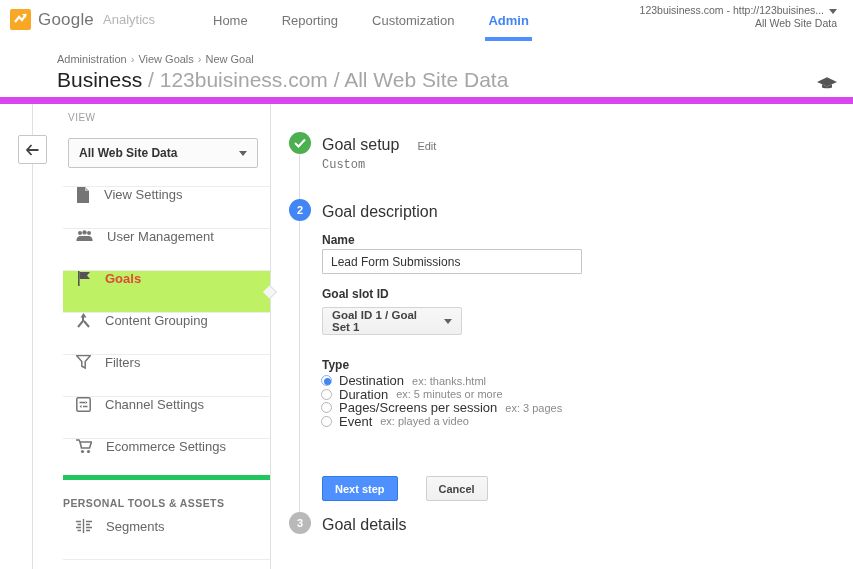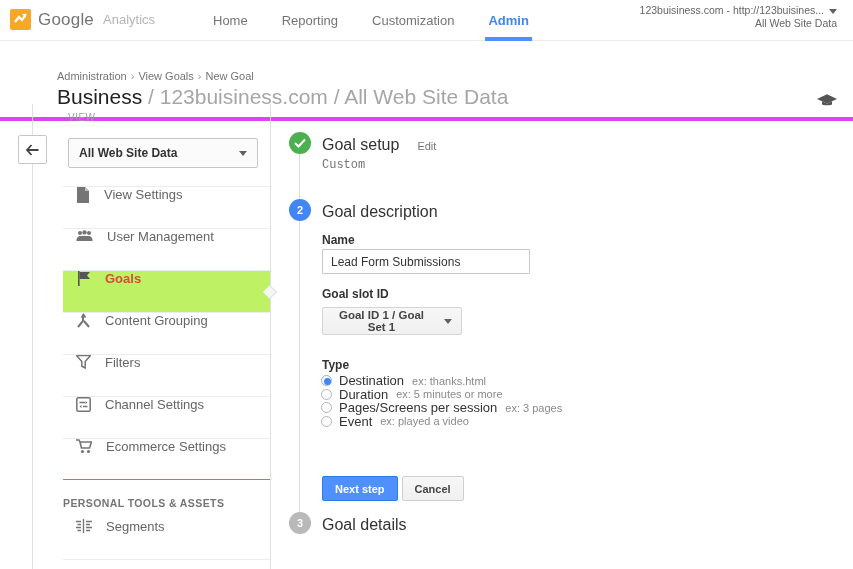--- a/index.html
+++ b/index.html
@@ -1,21 +1,21 @@
 <!DOCTYPE html>
 <html><head>
 <meta charset="utf-8">
 <style>
   * { margin:0; padding:0; box-sizing:border-box; }
   html,body { width:853px; height:569px; background:#fff; overflow:hidden;
               font-family:"Liberation Sans", sans-serif; }
   body { position:relative; color:#333; }
 
   
-  .appbar { position:absolute; left:0; top:0; width:853px; height:41px;
+  .appbar { position:absolute; left:0; top:0; width:853px; height:58px;
             background:#fff; border-bottom:1px solid #ebebeb; }
   .logo { position:absolute; left:10px; top:9px; display:flex; align-items:center; gap:7px; }
   .logo-mark { width:21px; height:21px; background:#f9a825; border-radius:2px;
                display:flex; align-items:center; justify-content:center; }
   .logo-brand { font-size:17px; color:#757575; letter-spacing:.2px; }
   .logo-product { font-size:13px; color:#b5b5b5; margin-left:2px; }
   .appnav { position:absolute; left:196px; top:0; height:41px; display:flex; }
   .appnav-item { position:relative; height:41px; line-height:41px; padding:0 17px;
                  font-size:13px; color:#757575; cursor:pointer; }
   .appnav-item.active { color:#4285f4; font-weight:bold; }
@@ -23,22 +23,22 @@
                  bottom:0; height:4px; background:#4d90fe; }
   .account { position:absolute; right:16px; top:4px; text-align:right;
              font-size:10.5px; line-height:12.5px; color:#666; }
   .account .email { color:#1155cc; font-weight:bold; }
   .account .prop { display:inline-block; }
   .caret-down { display:inline-block; width:0; height:0; border-left:4px solid transparent;
                 border-right:4px solid transparent; border-top:5px solid #616161;
                 margin-left:5px; vertical-align:middle; }
 
   
-  .pagehead { position:absolute; left:0; top:58px; width:853px; height:63px;
-              border-bottom:4px solid #d946ef; background:#fff; }
+  .pagehead { position:absolute; left:0; top:41px; width:853px; height:63px;
+              border-bottom:7px solid #d946ef; background:#fff; }
   .breadcrumb { position:absolute; left:57px; top:12px; font-size:11px; color:#757575; }
   .breadcrumb .sep { margin:0 4px; color:#9e9e9e; }
   .page-title { position:absolute; left:57px; top:27px; font-size:21px; }
   .title-primary { color:#222; }
   .title-rest { color:#a6a6a6; }
   .gradcap { position:absolute; right:16px; top:36px; }
 
   
   .rail-line { position:absolute; left:32px; top:104px; bottom:0; width:1px; background:#e0e0e0; }
   .sidebar-right-line { position:absolute; left:270px; top:104px; bottom:0; width:1px; background:#e0e0e0; }
@@ -47,21 +47,21 @@
               display:flex; align-items:center; justify-content:center; cursor:pointer; }
   .view-label { position:absolute; left:68px; top:112px; font-size:10px; color:#9e9e9e; letter-spacing:.5px; }
   .view-select { position:absolute; left:68px; top:138px; width:190px; height:30px;
                  border:1px solid #c6c6c6; border-radius:2px; background:#fbfbfb;
                  display:flex; align-items:center; padding:0 10px; cursor:pointer; }
   .view-select .vtext { font-size:12px; font-weight:bold; color:#333; flex:1; }
   .sidenav { position:absolute; left:63px; top:186px; width:207px; }
   .nav-item { position:relative; height:42px; display:flex; 
               border-top:1px solid #ececec; padding-left:13px; gap:14px;
               font-size:13px; color:#666; cursor:pointer; }
-  .nav-item:last-child { border-bottom:1px solid #22c55e; }
+  .nav-item:last-child { border-bottom:5px solid #22c55e; }
   .nav-item svg { flex:0 0 auto; }
   .nav-item.active { background:#bef264; color:#dd4b39; font-weight:bold; }
   .nav-item.active::after { content:""; position:absolute; right:-5px; top:16px;
               width:9px; height:9px; background:#f5f5f5; transform:rotate(45deg);
               border-top:1px solid #e0e0e0; border-right:1px solid #e0e0e0; }
   .section-head { position:absolute; left:63px; top:497px; font-size:10.5px;
                   font-weight:bold; color:#757575; letter-spacing:.4px; }
   .personal-nav { position:absolute; left:63px; top:519px; width:207px; }
 
   
@@ -72,40 +72,40 @@
   .sc-done { top:132px; background:#4caf50; }
   .sc-active { top:199px; background:#4285f4; }
   .sc-pending { top:512px; background:#b9b9b9; }
   .step-title { position:absolute; left:322px; font-size:16px; color:#333; line-height:26px;text-align:center; }
   .st-1 { top:132px; } .st-2 { top:199px; } .st-3 { top:512px; }
   .edit-link { font-size:11px; color:#757575; margin-left:18px; cursor:pointer; }
   .step-sub { position:absolute; left:322px; top:158px; font-size:12px; color:#757575;font-family:Liberation Mono, monospace; }
 
   .fld-label { position:absolute; left:322px; font-size:12px; font-weight:bold; color:#333; }
   .lbl-name { top:233px; } .lbl-slot { top:287px; } .lbl-type { top:358px; }
-  .name-input { position:absolute; left:322px; top:249px; width:208px; height:25px;
+  .name-input { position:absolute; left:322px; top:249px; width:260px; height:25px;
                 border:1px solid #c6c6c6; border-radius:1px; padding:0 8px;
                 font-size:12px; color:#333; font-family:"Liberation Sans", sans-serif; }
   .slot-select { position:absolute; left:322px; top:307px; width:140px; height:28px;
                  border:1px solid #d4d4d4; border-radius:2px;
                  background:linear-gradient(#f7f7f7,#f0f0f0);
                  display:flex; align-items:center; padding:0 9px; gap:8px; cursor:pointer; }
-  .slot-select .stext { font-size:11.5px; font-weight:bold; color:#444;text-align:center; }
+  .slot-select .stext { font-size:11.5px; font-weight:bold; color:#444; }
 
   .radio-group { position:absolute; left:321px; top:374px; }
   .radio-row { display:flex; align-items:center; height:13.5px; cursor:pointer; }
   .radio { width:11px; height:11px; border-radius:50%; border:1px solid #b5b5b5;
            background:#fff; margin-right:7px; position:relative; flex:0 0 auto; }
   .radio-row.selected .radio { border-color:#8ab0e8; }
   .radio-row.selected .radio::after { content:""; position:absolute; left:2px; top:2px;
            width:7px; height:7px; border-radius:50%; background:#4285f4; }
   .radio-label { font-size:13px; color:#333; }
   .radio-hint { font-size:11px; color:#8a8a8a; margin-left:8px; }
 
-  .btn-row { position:absolute; left:322px; top:476px; display:flex; gap:4px; }
+  .btn-row { position:absolute; left:322px; top:476px; display:flex; gap:28px; }
   .btn { height:25px; padding:0 12px; font-size:11px; font-weight:bold; border-radius:2px;
          display:flex; align-items:center; cursor:pointer;
          font-family:"Liberation Sans", sans-serif; }
   .btn-primary { background:#4d90fe; border:1px solid #3079ed; color:#fff; }
   .btn-secondary { background:linear-gradient(#f7f7f7,#f0f0f0); border:1px solid #cfcfcf; color:#444; }
 </style>
 </head>
 <body>
 
 <div class="appbar">

